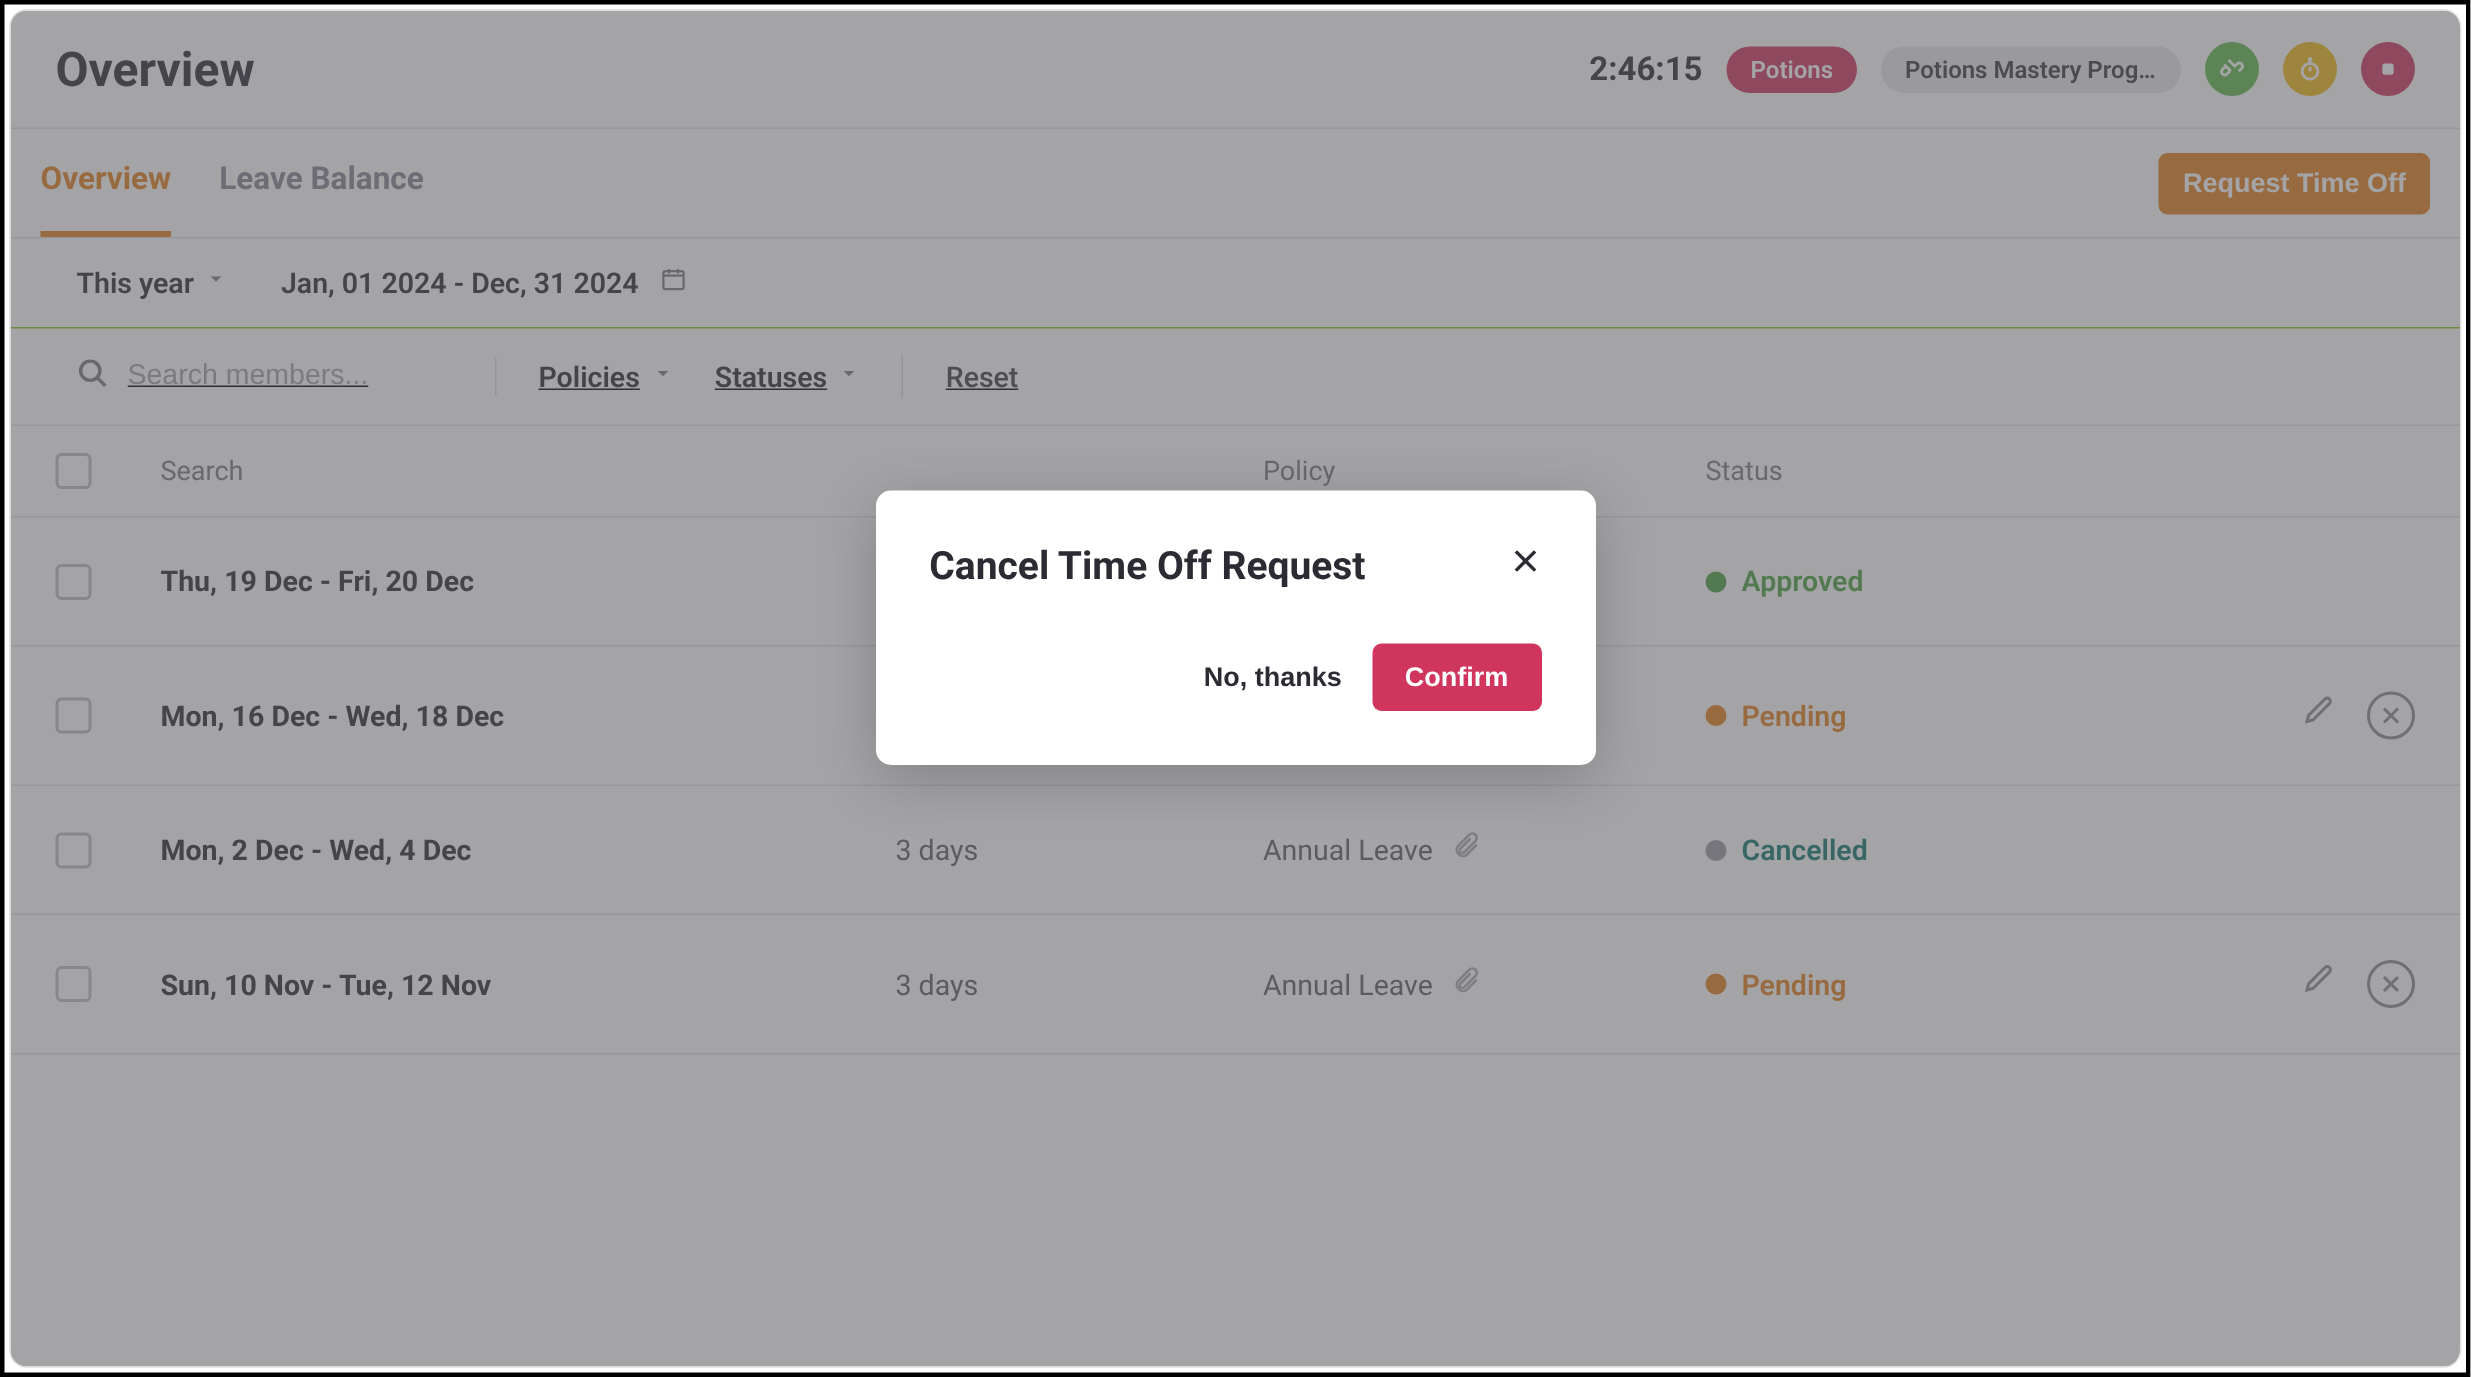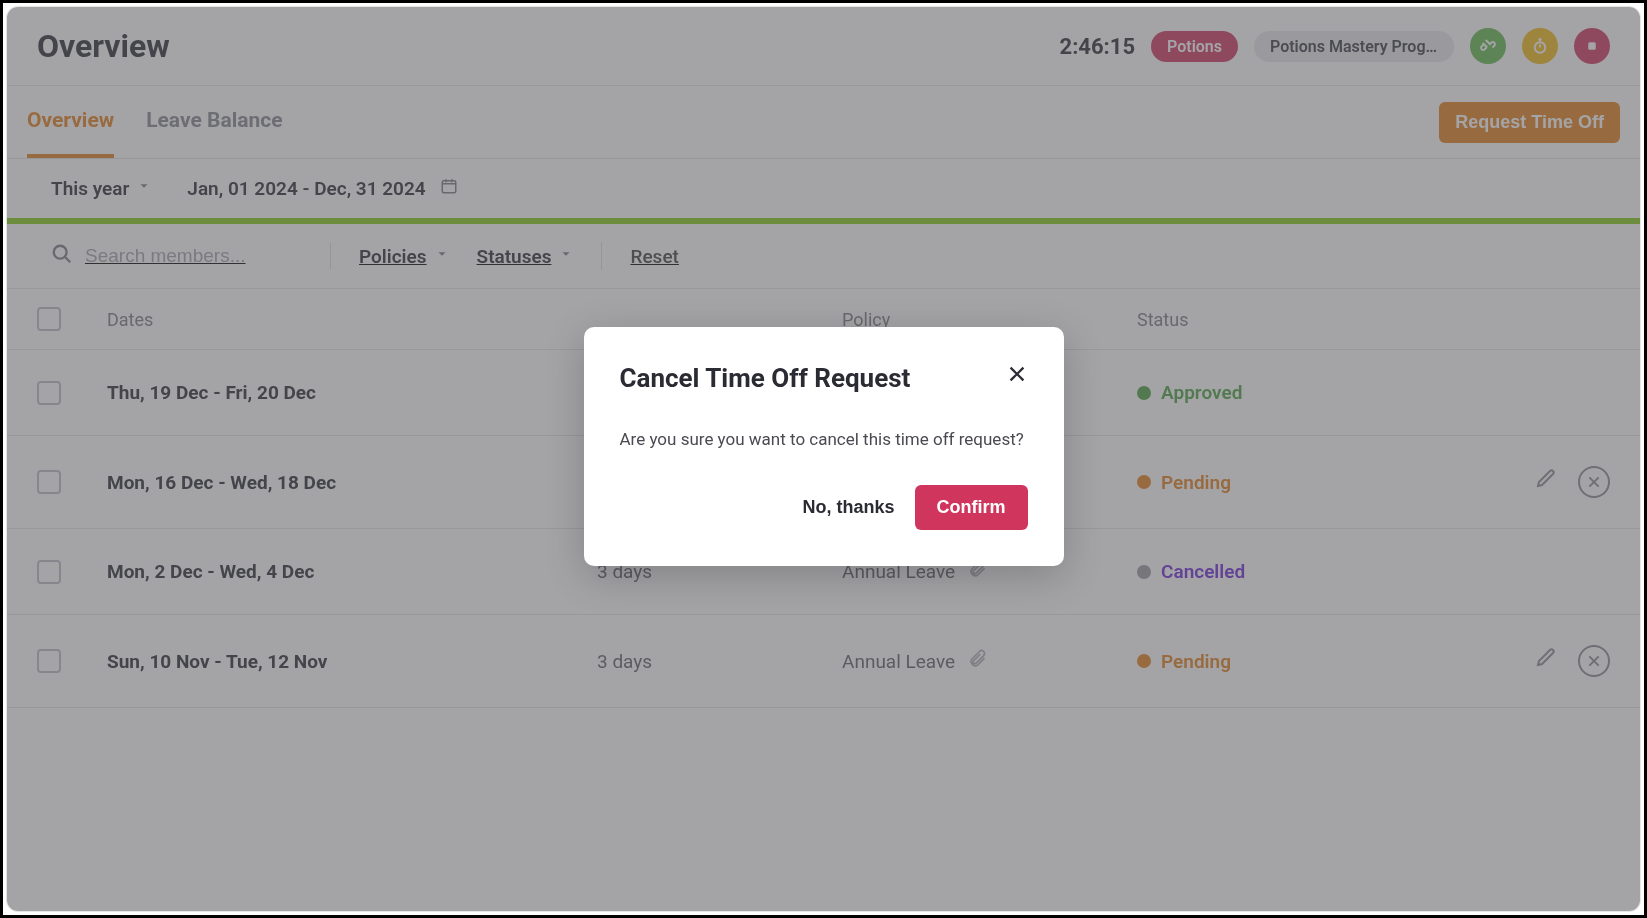--- a/index.html
+++ b/index.html
@@ -119,21 +119,21 @@
       padding: 10px 16px;
       font-size: 18px;
       font-weight: 700;
       cursor: pointer;
     }
     .filters-row {
       display: flex;
       align-items: center;
       gap: 36px;
       padding: 18px 44px;
-      border-bottom: 6px solid #84cc16;
+      border-bottom: 1px solid #84cc16;
     }
     .filter-item {
       display: flex;
       align-items: center;
       gap: 8px;
       font-size: 19px;
       font-weight: 600;
       color: #2b2b33;
       cursor: pointer;
     }
@@ -237,21 +237,21 @@
       color: #5e5e66;
     }
     .status-cell {
       display: flex;
       align-items: center;
       gap: 10px;
       font-weight: 600;
     }
     .status-approved { color: #4aa03e; }
     .status-pending { color: #e47e1c; }
-    .status-cancelled { color: #6d28d9; }
+    .status-cancelled { color: #0f766e; }
     .status-dot {
       width: 14px;
       height: 14px;
       border-radius: 50%;
       display: inline-block;
     }
     .dot-green { background: #4aa03e; }
     .dot-orange { background: #e47e1c; }
     .dot-gray { background: #9a9aa0; }
     .action-icon {
@@ -417,21 +417,21 @@
           </span>
         </div>
         <div class="divider-v"></div>
         <div class="reset-link">Reset</div>
       </div>
 
       <div class="table-header">
         <div class="col-check">
             <div class="checkbox"></div>
           </div>
-        <div class="col-dates">Dates</div>
+        <div class="col-dates">Search</div>
         <div class="col-days"></div>
         <div class="col-policy">Policy</div>
         <div class="col-status">Status</div>
         <div class="col-actions"></div>
       </div>
 
       <div id="rows-container">
           <div class="table-row">
             <div class="col-check">
               <div class="checkbox"></div>
@@ -528,21 +528,20 @@
     <div class="overlay">
       <div class="modal">
         <div class="modal-header">
           <div class="modal-title">Cancel Time Off Request</div>
           <div class="modal-close">
             <svg width="22" height="22" viewBox="0 0 24 24" fill="none" stroke="#2b2b33" stroke-width="2.5">
                 <path d="M5 5l14 14M19 5L5 19"></path>
               </svg>
           </div>
         </div>
-        <div class="modal-body">Are you sure you want to cancel this time off request?</div>
         <div class="modal-actions">
           <button class="btn-text">No, thanks</button>
           <button class="btn-confirm">Confirm</button>
         </div>
       </div>
     </div>
   </div>
 </div>
 
 </body></html>

